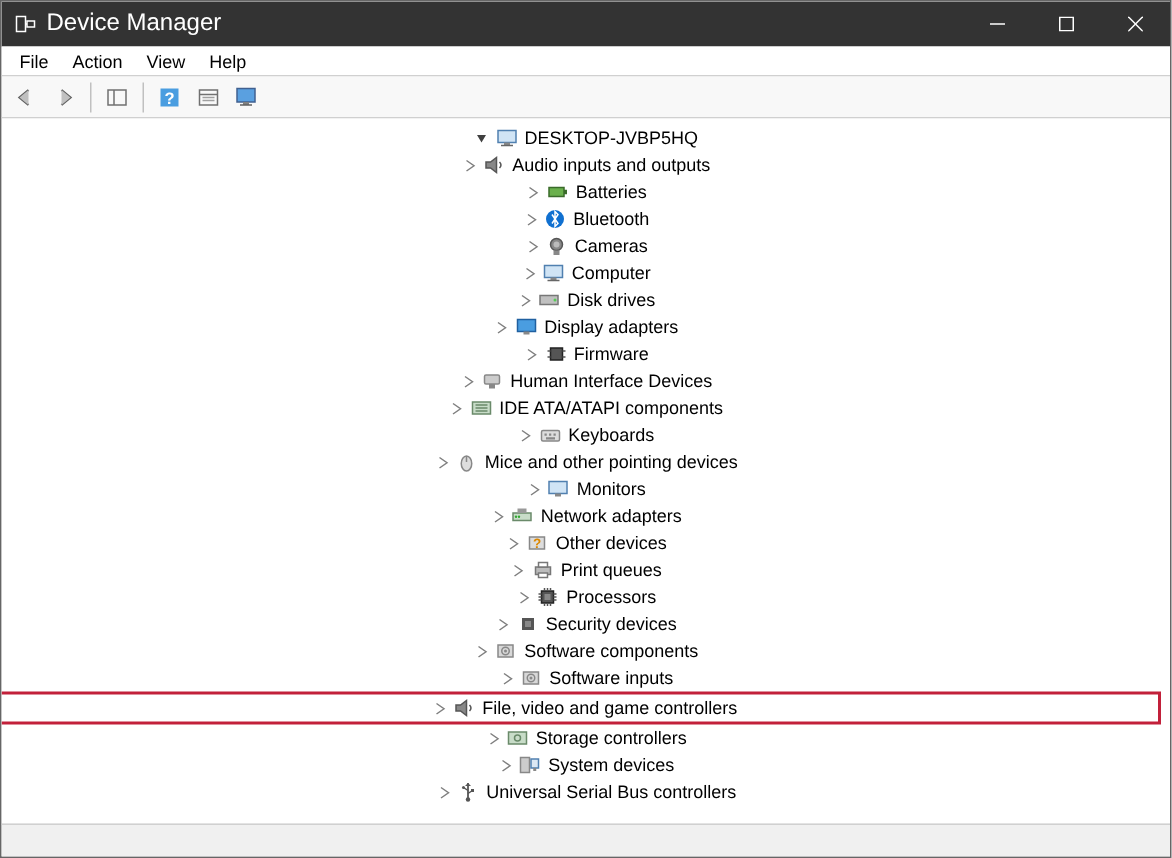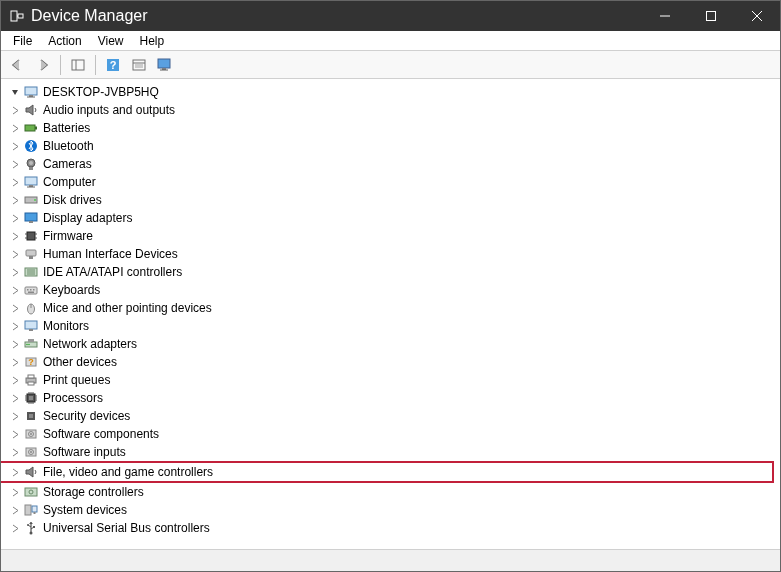--- a/index.html
+++ b/index.html
@@ -14,21 +14,21 @@
   .menubar { height: 20px; background: #fff; border-bottom: 1px solid #d0d0d0; display: flex; align-items: center; padding: 0 4px; }
   .menubar .menu-item { padding: 2px 8px; font-size: 12px; }
   
   .toolbar { height: 28px; background: #f8f8f8; border-bottom: 1px solid #d0d0d0; display: flex; align-items: center; padding: 0 4px; gap: 2px; }
   .toolbar .tool-btn { width: 24px; height: 24px; display: flex; align-items: center; justify-content: center; border: 1px solid transparent; }
   .toolbar .sep { width: 1px; height: 20px; background: #c0c0c0; margin: 0 3px; }
   
   .tree-wrap { flex: 1; overflow: auto; padding: 4px 6px; background: #fff; }
   .tree ul { list-style: none; padding-left: 0; }
   .tree li { white-space: nowrap; }
-  .node { display: flex; align-items: center; height: 18px; padding: 0 2px; }
+  .node { display: flex; align-items: center; height: 18px; padding: 0 2px; justify-content: center; }
   .chev { width: 12px; height: 12px; display: flex; align-items: center; justify-content: center; color: #666; font-size: 10px; margin-right: 2px; }
   .node-icon { width: 16px; height: 16px; margin-right: 4px; display:flex;align-items:center;justify-content:center; }
   .children { padding-left: 20px; }
   .highlight { border: 2px solid #c2203a; padding: 0; }
   .highlight .node { padding-left: 21px; margin-left:0; height:18px; }
   
   .statusbar { height: 22px; border-top: 1px solid #d0d0d0; background: #f0f0f0; }
   svg { display:block; }
 </style>
 </head>
@@ -303,21 +303,21 @@
                   </svg>
                 </span>
                 <span class="node-icon">
                   <svg width="14" height="14">
                     <rect x="1" y="3" width="12" height="8" fill="#c8dcc8" stroke="#6a8a6a"></rect>
                     <line x1="3" y1="5" x2="11" y2="5" stroke="#6a8a6a"></line>
                     <line x1="3" y1="7" x2="11" y2="7" stroke="#6a8a6a"></line>
                     <line x1="3" y1="9" x2="11" y2="9" stroke="#6a8a6a"></line>
                   </svg>
                 </span>
-                <span>IDE ATA/ATAPI controllers</span>
+                <span>IDE ATA/ATAPI components</span>
               </div>
             </li>
             <li class="">
               <div class="node">
                 <span class="chev">
                   <svg width="9" height="9">
                     <path d="M2 1 L7 4.5 L2 8" fill="none" stroke="#808080" stroke-width="1"></path>
                   </svg>
                 </span>
                 <span class="node-icon">

